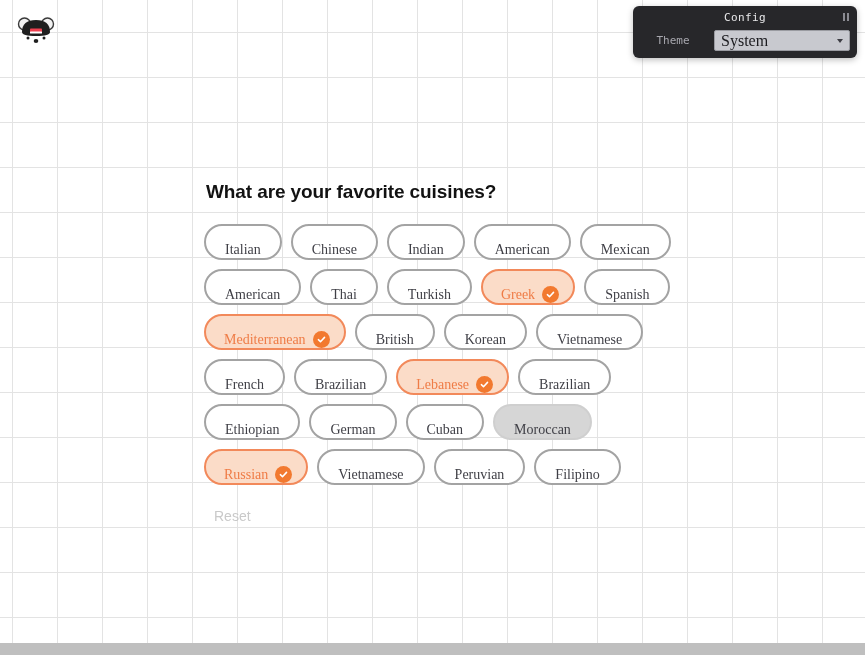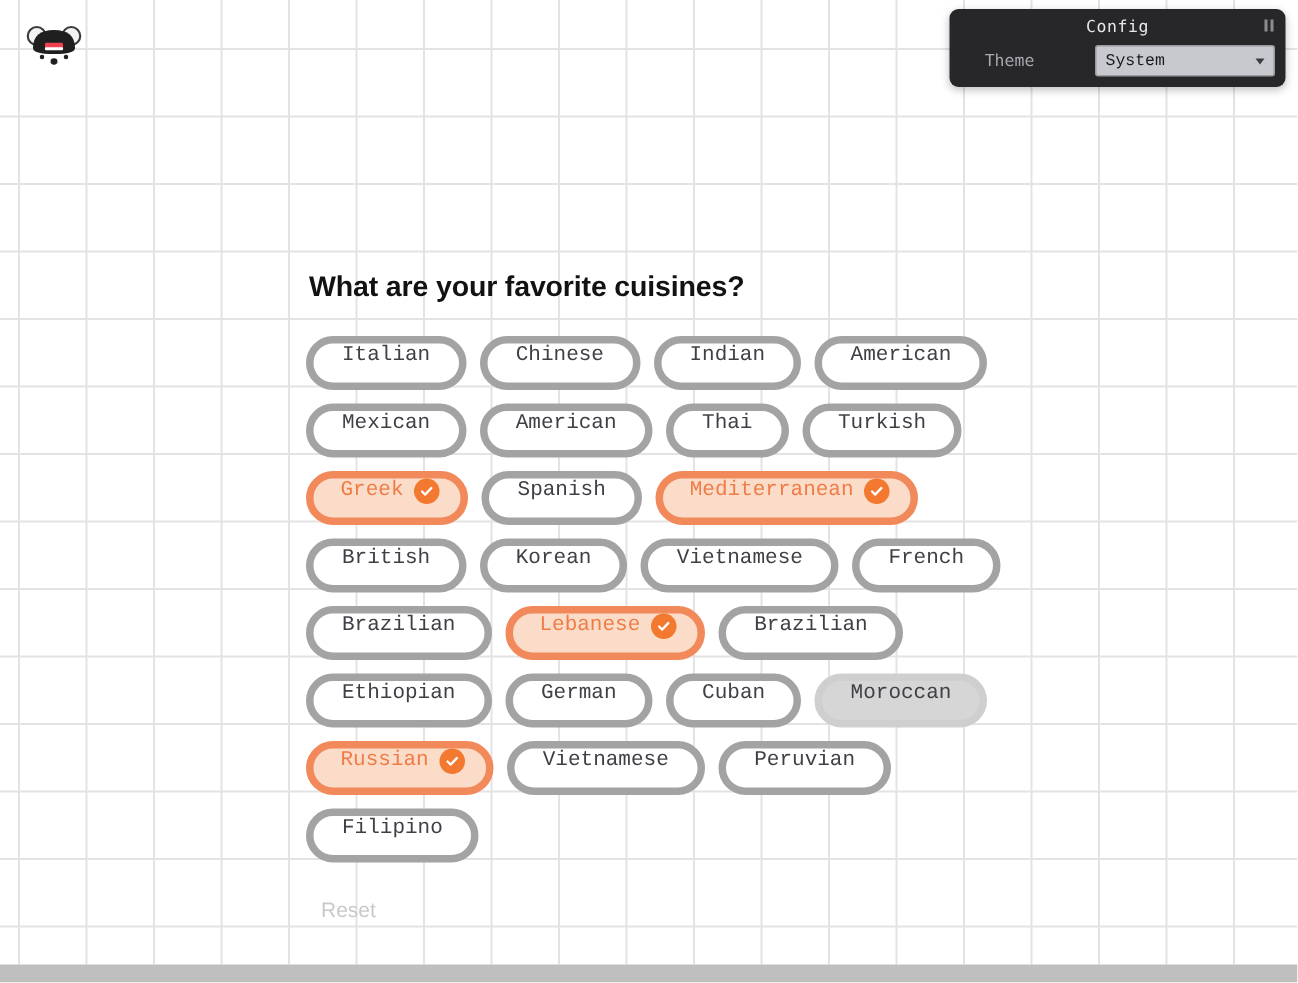--- a/index.html
+++ b/index.html
@@ -78,44 +78,44 @@
   #config-collapse span {
     display: block;
     width: 2px;
     height: 8px;
     background: #8b8b92;
   }
   #config-body {
     display: flex;
     align-items: center;
     padding: 2px 7px 7px 7px;
-    gap: 24px;
+    gap: 8px;
   }
   #theme-label {
     color: #a7a7ae;
     font-size: 11px;
     width: 66px;
     flex: none;
   }
   #theme-select {
     flex: 1;
     height: 19px;
     background: #c8c9cf;
     border: 1px solid #9a9ba1;
     border-radius: 2px;
     display: flex;
     align-items: center;
     padding: 0 4px 0 6px;
     position: relative;
     cursor: pointer;
   }
   #theme-value {
-    font-size: 11px;
+    font-size: 16px;
     color: #1b1b1f;
-    font-family: Liberation Mono, monospace;
+    font-family: Liberation Serif, serif;
   }
   #theme-caret {
     position: absolute;
     right: 6px;
     top: 50%;
     transform: translateY(-50%);
     width: 0; height: 0;
     border-left: 3.5px solid transparent;
     border-right: 3.5px solid transparent;
     border-top: 4.5px solid #3d3d44;
@@ -139,30 +139,30 @@
   #chip-group {
     display: flex;
     flex-wrap: wrap;
     gap: 9px 9px;
     width: 490px;
   }
   .chip {
     height: 36px;
     box-sizing: border-box;
     display: inline-flex;
-    align-items: flex-start;
+    align-items: flex-end;
     justify-content: center;
     gap: 7px;
     padding: 0 19px;
-    border: 5px solid #a3a3a3;
+    border: 2px solid #a3a3a3;
     border-radius: 18px;
     background: #ffffff;
     color: #3f3f46;
     font-size: 14px;
-    font-family: Liberation Mono, monospace;
+    font-family: Liberation Serif, serif;
     cursor: pointer;
     white-space: nowrap;
     user-select: none;
   }
   .chip.is-hovered {
     background: #d6d6d6;
     border-color: #cfcfcf;
     color: #3f3f46;
   }
   .chip.is-selected {

